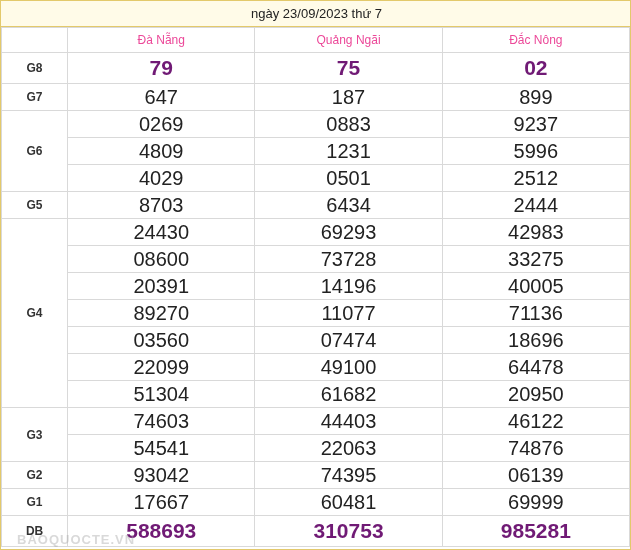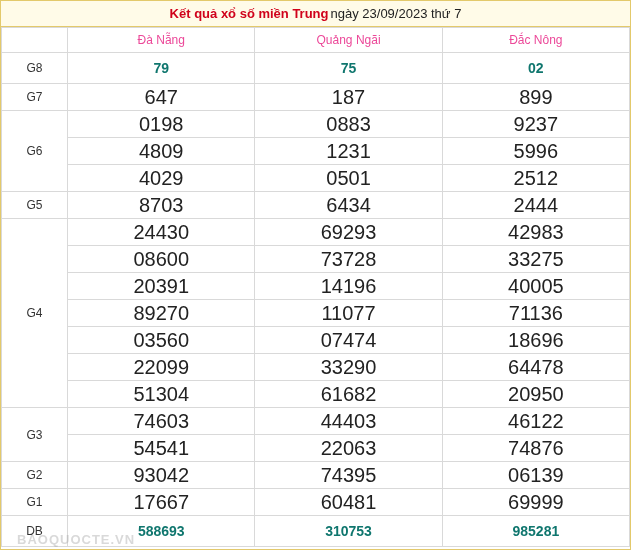--- a/index.html
+++ b/index.html
@@ -62,33 +62,33 @@
     font-size: 12px;
     color: #ec4899;
   }
   table.results thead th.empty-head {
     background: #ffffff;
   }
   td.label-cell {
     font-size: 12px;
     color: #333333;
     background: #ffffff;
-    font-weight: normal;
+    font-weight: bold;
   }
   td.num-cell {
     font-size: 20px;
     color: #222222;
     line-height: 26px;
     height: 26px;
   }
   tr.g8 td.num-cell,
   tr.db td.num-cell {
-    color: #0f766e;
-    font-weight: bold;
-    font-size: 14px;
+    color: #701a75;
+    font-weight: bold;
+    font-size: 21px;
     line-height: 30px;
     height: 30px;
   }
   tr.row-h26 td { height: 26px; }
   .watermark {
     position: absolute;
     left: 16px;
     bottom: 2px;
     font-size: 13px;
     font-weight: bold;
@@ -96,21 +96,20 @@
     letter-spacing: 1px;
     pointer-events: none;
   }
 </style>
 </head>
 <body>
 
 <div class="page">
 
   <div class="title-bar">
-    <span class="t-red">Kết quả xổ số miền Trung</span>
     <span class="t-black">ngày 23/09/2023 thứ 7</span>
   </div>
 
   <table class="results">
     <colgroup>
       <col class="c-label">
       <col class="c-prov">
       <col class="c-prov">
       <col class="c-prov">
     </colgroup>
@@ -133,21 +132,21 @@
 
       <tr class="row-h26">
         <td class="label-cell">G7</td>
         <td class="num-cell">647</td>
         <td class="num-cell">187</td>
         <td class="num-cell">899</td>
       </tr>
 
       <tr>
         <td class="label-cell" rowspan="3">G6</td>
-        <td class="num-cell">0198</td>
+        <td class="num-cell">0269</td>
         <td class="num-cell">0883</td>
         <td class="num-cell">9237</td>
       </tr>
       <tr>
         <td class="num-cell">4809</td>
         <td class="num-cell">1231</td>
         <td class="num-cell">5996</td>
       </tr>
       <tr>
         <td class="num-cell">4029</td>
@@ -183,21 +182,21 @@
         <td class="num-cell">11077</td>
         <td class="num-cell">71136</td>
       </tr>
       <tr>
         <td class="num-cell">03560</td>
         <td class="num-cell">07474</td>
         <td class="num-cell">18696</td>
       </tr>
       <tr>
         <td class="num-cell">22099</td>
-        <td class="num-cell">33290</td>
+        <td class="num-cell">49100</td>
         <td class="num-cell">64478</td>
       </tr>
       <tr>
         <td class="num-cell">51304</td>
         <td class="num-cell">61682</td>
         <td class="num-cell">20950</td>
       </tr>
 
       <tr>
         <td class="label-cell" rowspan="2">G3</td>

